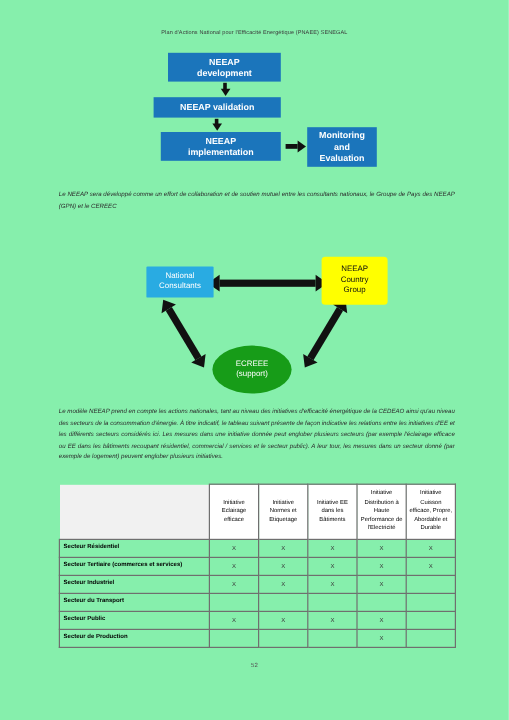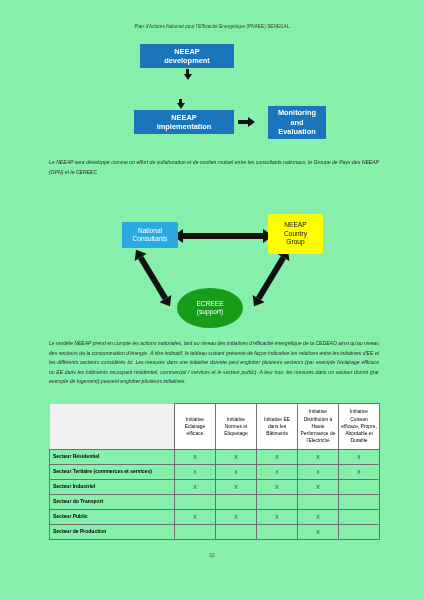--- a/index.html
+++ b/index.html
@@ -53,21 +53,21 @@
     display: flex;
     align-items: center;
     justify-content: center;
     text-align: center;
     box-sizing: border-box;
     padding: 2px 3px;
   }
   .fbox.dev   { left: 12px;  top: 0px;  width: 94px; height: 24px; }
   .fbox.val   { left: 0px;   top: 37px; width: 106px; height: 17px; }
   .fbox.impl  { left: 6px;   top: 66px; width: 100px; height: 24px; }
-  .fbox.mon   { left: 140px; top: 62px; width: 58px;  height: 33px; }
+  .fbox.mon   { left: 128px; top: 62px; width: 58px;  height: 33px; }
   .arrow-v {
     position: absolute;
     background: #111111;
     width: 3px;
   }
   .arrow-v::after {
     content: "";
     position: absolute;
     left: 50%;
     bottom: -5px;
@@ -275,20 +275,23 @@
 
 <div class="page">
 
   <div class="doc-header">Plan d'Actions National pour l'Efficacité Energétique (PNAEE)  SENEGAL</div>
 
   <div class="fig1">
     <div class="fbox dev">
       <span>NEEAP<br>development</span>
     </div>
     <div class="arrow-v a1"></div>
+    <div class="fbox val">
+      <span>NEEAP validation</span>
+    </div>
     <div class="arrow-v a2"></div>
     <div class="fbox impl">
       <span>NEEAP<br>implementation</span>
     </div>
     <div class="arrow-h"></div>
     <div class="fbox mon">
       <span>Monitoring<br>and<br>Evaluation</span>
     </div>
   </div>
 

